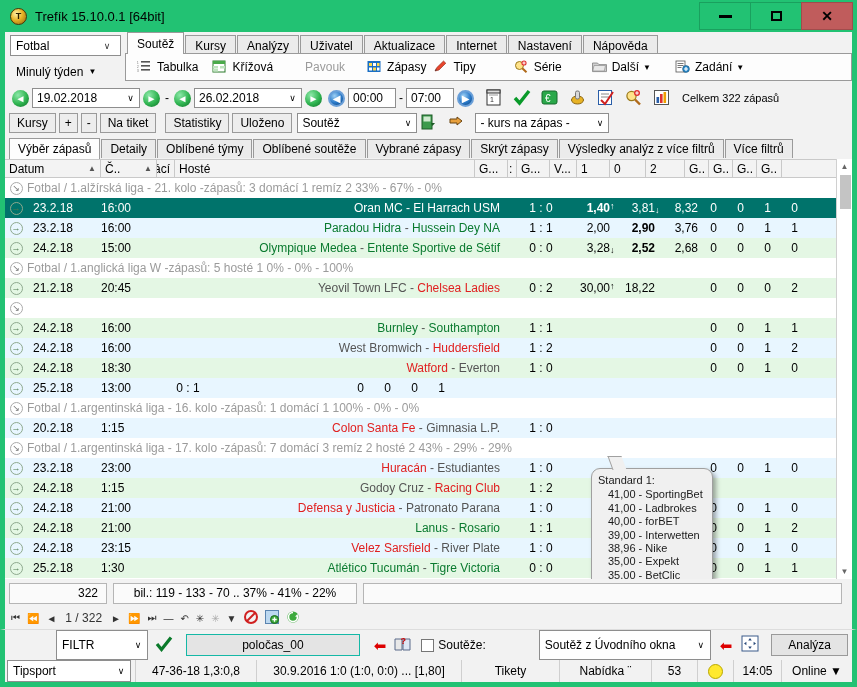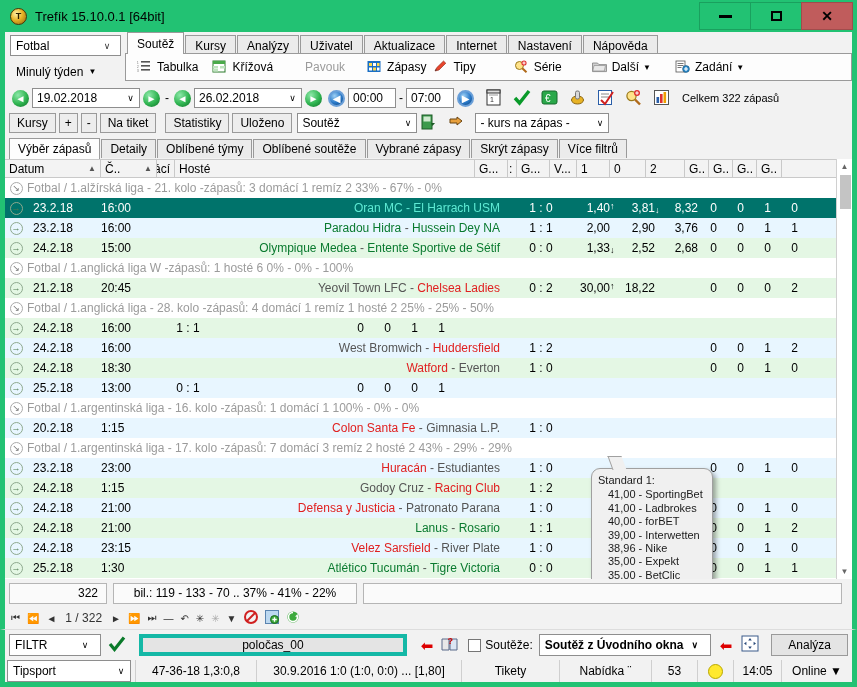--- a/index.html
+++ b/index.html
@@ -125,27 +125,27 @@
   .c-match { flex:1; text-align:right; padding-right:10px; overflow:hidden; }
   .c-score { width:62px; text-align:center; }
   .c-o1 { width:38px; text-align:right; }
   .c-o2 { width:38px; text-align:right; }
   .c-o3 { width:38px; text-align:right; padding-right:2px;}
   .c-n  { width:27px; text-align:center; }
   .c-rest { flex:0 0 44px; }
   .sep { color:#555; }
   .home-g { color:#0a7a2f; } .home-r { color:#e02020; } .home-k { color:#555; }
   .sel { background:#00736b; color:#fff; }
-  .sel .home-g, .sel .home-r, .sel .home-k, .sel .sep { color:#5eead4; }
+  .sel .home-g, .sel .home-r, .sel .home-k, .sel .sep { color:#ffffff; }
   .rowA { background:#e8f6ff; }
   .rowB { background:#e4f7e4; }
   .ghtxt { color:#9b9b9b; }
   .upar { font-size:9px; vertical-align:top; }
   .dnar { font-size:9px; vertical-align:bottom; }
-  .bold { font-weight:normal; }
+  .bold { font-weight:bold; }
 
   .vscroll { position:absolute; right:0; top:0; width:16px; bottom:0; background:#fff;
              border-left:1px solid #d0d0d0; }
   .vs-up, .vs-dn { height:15px; display:flex; align-items:center; justify-content:center;
                    font-size:8px; color:#666; }
   .vs-thumb { position:absolute; top:16px; left:3px; width:11px; height:34px; background:#c4c4c4; }
 
   
   .popup {
     position:absolute; left:586px; top:309px; width:122px; height:290px;
@@ -166,24 +166,24 @@
             align-items:center; justify-content:center; font-size:12px; margin-right:6px; }
   .navzone { flex:0 0 23px; background:#f2f2f2; border-left:5px solid #22c273;
              border-right:5px solid #22c273; display:flex; align-items:center; padding-left:6px;
              font-size:11px; color:#333; border-bottom:1px solid #ddd;}
   .navico { margin-right:7px; color:#333; font-size:10px; }
   .navtxt { margin:0 9px 0 2px; font-size:12px; }
 
   
   .filtzone { flex:0 0 30px; background:#f2f2f2; border-left:5px solid #22c273;
               border-right:5px solid #22c273; display:flex; align-items:center; padding:0 4px; }
-  .fcombo { width:92px; height:22px; border:1px solid #8e8e8e; background:#fff; display:flex;
-            align-items:center; padding:0 8px 0 5px; font-size:12px; }
+  .fcombo { width:92px; height:30px; border:1px solid #8e8e8e; background:#fff; display:flex;
+            align-items:center; padding:0 2px 0 5px; font-size:12px;margin-left:47px; }
   .fcombo .cv{flex:1;} .fcombo .arrow{width:14px;text-align:center;font-size:9px;}
-  .fbar-mid { flex:1; height:22px; border:4px solid #14b8a6; background:#e4e4e4;
+  .fbar-mid { flex:1; height:22px; border:1px solid #14b8a6; background:#e4e4e4;
               display:flex; align-items:center; justify-content:center; font-size:12px; margin:0 6px; }
   .chk { width:13px; height:13px; border:1px solid #767676; background:#fff; margin-right:4px; }
   .gbtn { height:22px; border:1px solid #9a9a9a; background:#e4e4e4; display:flex;
           align-items:center; padding:0 16px; font-size:12px; }
 
   
   .status { flex:0 0 26px; background:#f2f2f2; border-left:5px solid #22c273;
             border-right:5px solid #22c273; border-bottom:5px solid #22c273;
             display:flex; align-items:center; font-size:12px; }
   .st-cell { height:100%; display:flex; align-items:center; padding:0 8px;
@@ -475,20 +475,23 @@
       <div class="stab">
           <span>Oblíbené soutěže</span>
         </div>
       <div class="stab">
           <span>Vybrané zápasy</span>
         </div>
       <div class="stab">
           <span>Skrýt zápasy</span>
         </div>
       <div class="stab">
+          <span>Výsledky analýz z více filtrů</span>
+        </div>
+      <div class="stab">
           <span>Více filtrů</span>
         </div>
     </div>
   </div>
 
   <div class="gridzone">
     <div class="gridhdr">
       <div class="gh" style="width:96px;">
           <span>Datum</span>
           <span class="sortarr">▲</span>
@@ -584,36 +587,36 @@
           <span class="c-rest"></span>
         </div>
         <div class="gline rowB">
           <span class="cexp">
             <span class="arrbtn">→</span>
           </span>
           <span class="c-date">24.2.18</span>
           <span class="c-time">15:00</span>
           <span class="c-match"><span class="home-g">Olympique Medea</span><span class="sep"> - </span><span class="home-g">Entente Sportive de Sétif</span></span>
           <span class="c-score">0 : 0</span>
-          <span class="c-o1">1,33</span>
+          <span class="c-o1">3,28</span>
           <span style="width:7px;display:inline-block;"><span class="dnar">↓</span></span>
           <span class="c-o2 bold">2,52</span>
           <span style="width:7px;display:inline-block;"></span>
           <span class="c-o3">2,68</span>
           <span class="c-n">0</span>
           <span class="c-n">0</span>
           <span class="c-n">0</span>
           <span class="c-n">0</span>
           <span class="c-rest"></span>
         </div>
         <div class="grow">
           <span class="cexp">
             <span class="arrbtn" style="border-color:#aaa;color:#777;">↘</span>
           </span>
-          <span class="ghtxt">Fotbal / 1.anglická liga W -zápasů: 1     hosté 6     0% - 0% - 100%</span>
+          <span class="ghtxt">Fotbal / 1.anglická liga W -zápasů: 5     hosté 1     0% - 0% - 100%</span>
         </div>
         <div class="gline rowB">
           <span class="cexp">
             <span class="arrbtn">→</span>
           </span>
           <span class="c-date">21.2.18</span>
           <span class="c-time">20:45</span>
           <span class="c-match"><span class="home-k">Yeovil Town LFC</span><span class="sep"> - </span><span class="home-r">Chelsea Ladies</span></span>
           <span class="c-score">0 : 2</span>
           <span class="c-o1">30,00</span>
@@ -624,28 +627,28 @@
           <span class="c-n">0</span>
           <span class="c-n">0</span>
           <span class="c-n">0</span>
           <span class="c-n">2</span>
           <span class="c-rest"></span>
         </div>
         <div class="grow">
           <span class="cexp">
             <span class="arrbtn" style="border-color:#aaa;color:#777;">↘</span>
           </span>
-          <span class="ghtxt">Fotbal / 1.anglická liga - 28. kolo -zápasů: 4  domácí 1  remíz 1  hosté 2     25% - 25% - 50%</span>
         </div>
         <div class="gline rowB">
           <span class="cexp">
             <span class="arrbtn">→</span>
           </span>
           <span class="c-date">24.2.18</span>
           <span class="c-time">16:00</span>
+          <span class="c-match"><span class="home-g">Burnley</span><span class="sep"> - </span><span class="home-g">Southampton</span></span>
           <span class="c-score">1 : 1</span>
           <span class="c-o1"></span>
           <span style="width:7px;display:inline-block;"></span>
           <span class="c-o2"></span>
           <span style="width:7px;display:inline-block;"></span>
           <span class="c-o3"></span>
           <span class="c-n">0</span>
           <span class="c-n">0</span>
           <span class="c-n">1</span>
           <span class="c-n">1</span>
@@ -932,21 +935,21 @@
       <svg width="18" height="17" viewBox="0 0 18 17">
           <path d="M1 4 h7 v11 h-7 Z" fill="#e8e8e8" stroke="#5a6a8a"></path>
           <path d="M9 4 h7 v11 h-7 Z" fill="#dce6f4" stroke="#5a6a8a"></path>
           <text x="6.5" y="9" font-size="9" fill="#cc0000" font-weight="bold">?</text>
         </svg>
     </span>
     <div style="display:flex; align-items:center; margin-right:6px;">
       <span class="chk"></span>
       <span style="font-size:12px;">Soutěže:</span>
     </div>
-    <div class="fcombo" style="width:172px;font-weight:bold;">
+    <div class="fcombo" style="width:172px;">
       <span class="cv">Soutěž z Úvodního okna</span>
       <span class="arrow">∨</span>
     </div>
     <span class="redarrow" style="margin:0 9px;">⬅</span>
     <span style="margin-right:12px;">
       <svg width="18" height="17" viewBox="0 0 18 17">
           <rect x="1" y="1" width="16" height="15" fill="#fff" stroke="#3a5a8a"></rect>
           <path d="M9 3 l1.8 2.4 h-3.6 Z M9 14 l1.8 -2.4 h-3.6 Z M3 8.5 l2.4 -1.8 v3.6 Z M15 8.5 l-2.4 -1.8 v3.6 Z" fill="#2a4a7a"></path>
         </svg>
     </span>

